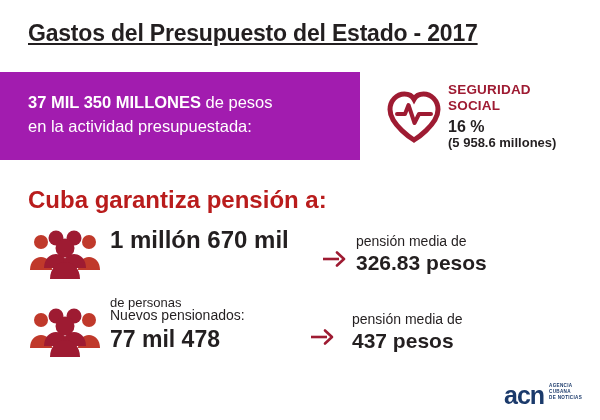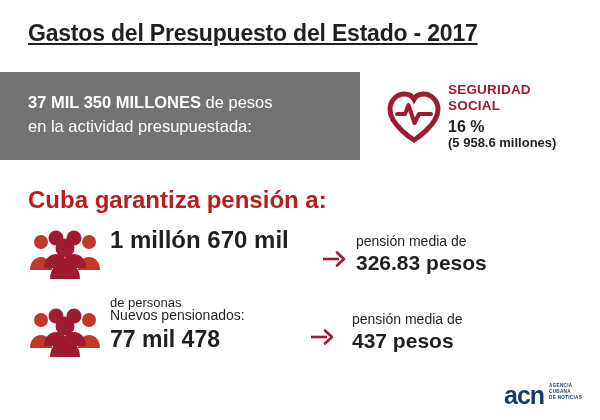--- a/index.html
+++ b/index.html
@@ -35,21 +35,21 @@
     text-decoration: underline;
   }
 
   
   .banner {
     position: absolute;
     left: 0;
     top: 72px;
     width: 360px;
     height: 88px;
-    background: #737373;
+    background: #a21caf;
     box-sizing: border-box;
     padding: 18px 22px 0 28px;
   }
   .banner-line {
     color: #ffffff;
     font-size: 16.5px;
     line-height: 24px;
     white-space: nowrap;
   }
   .banner-strong {

